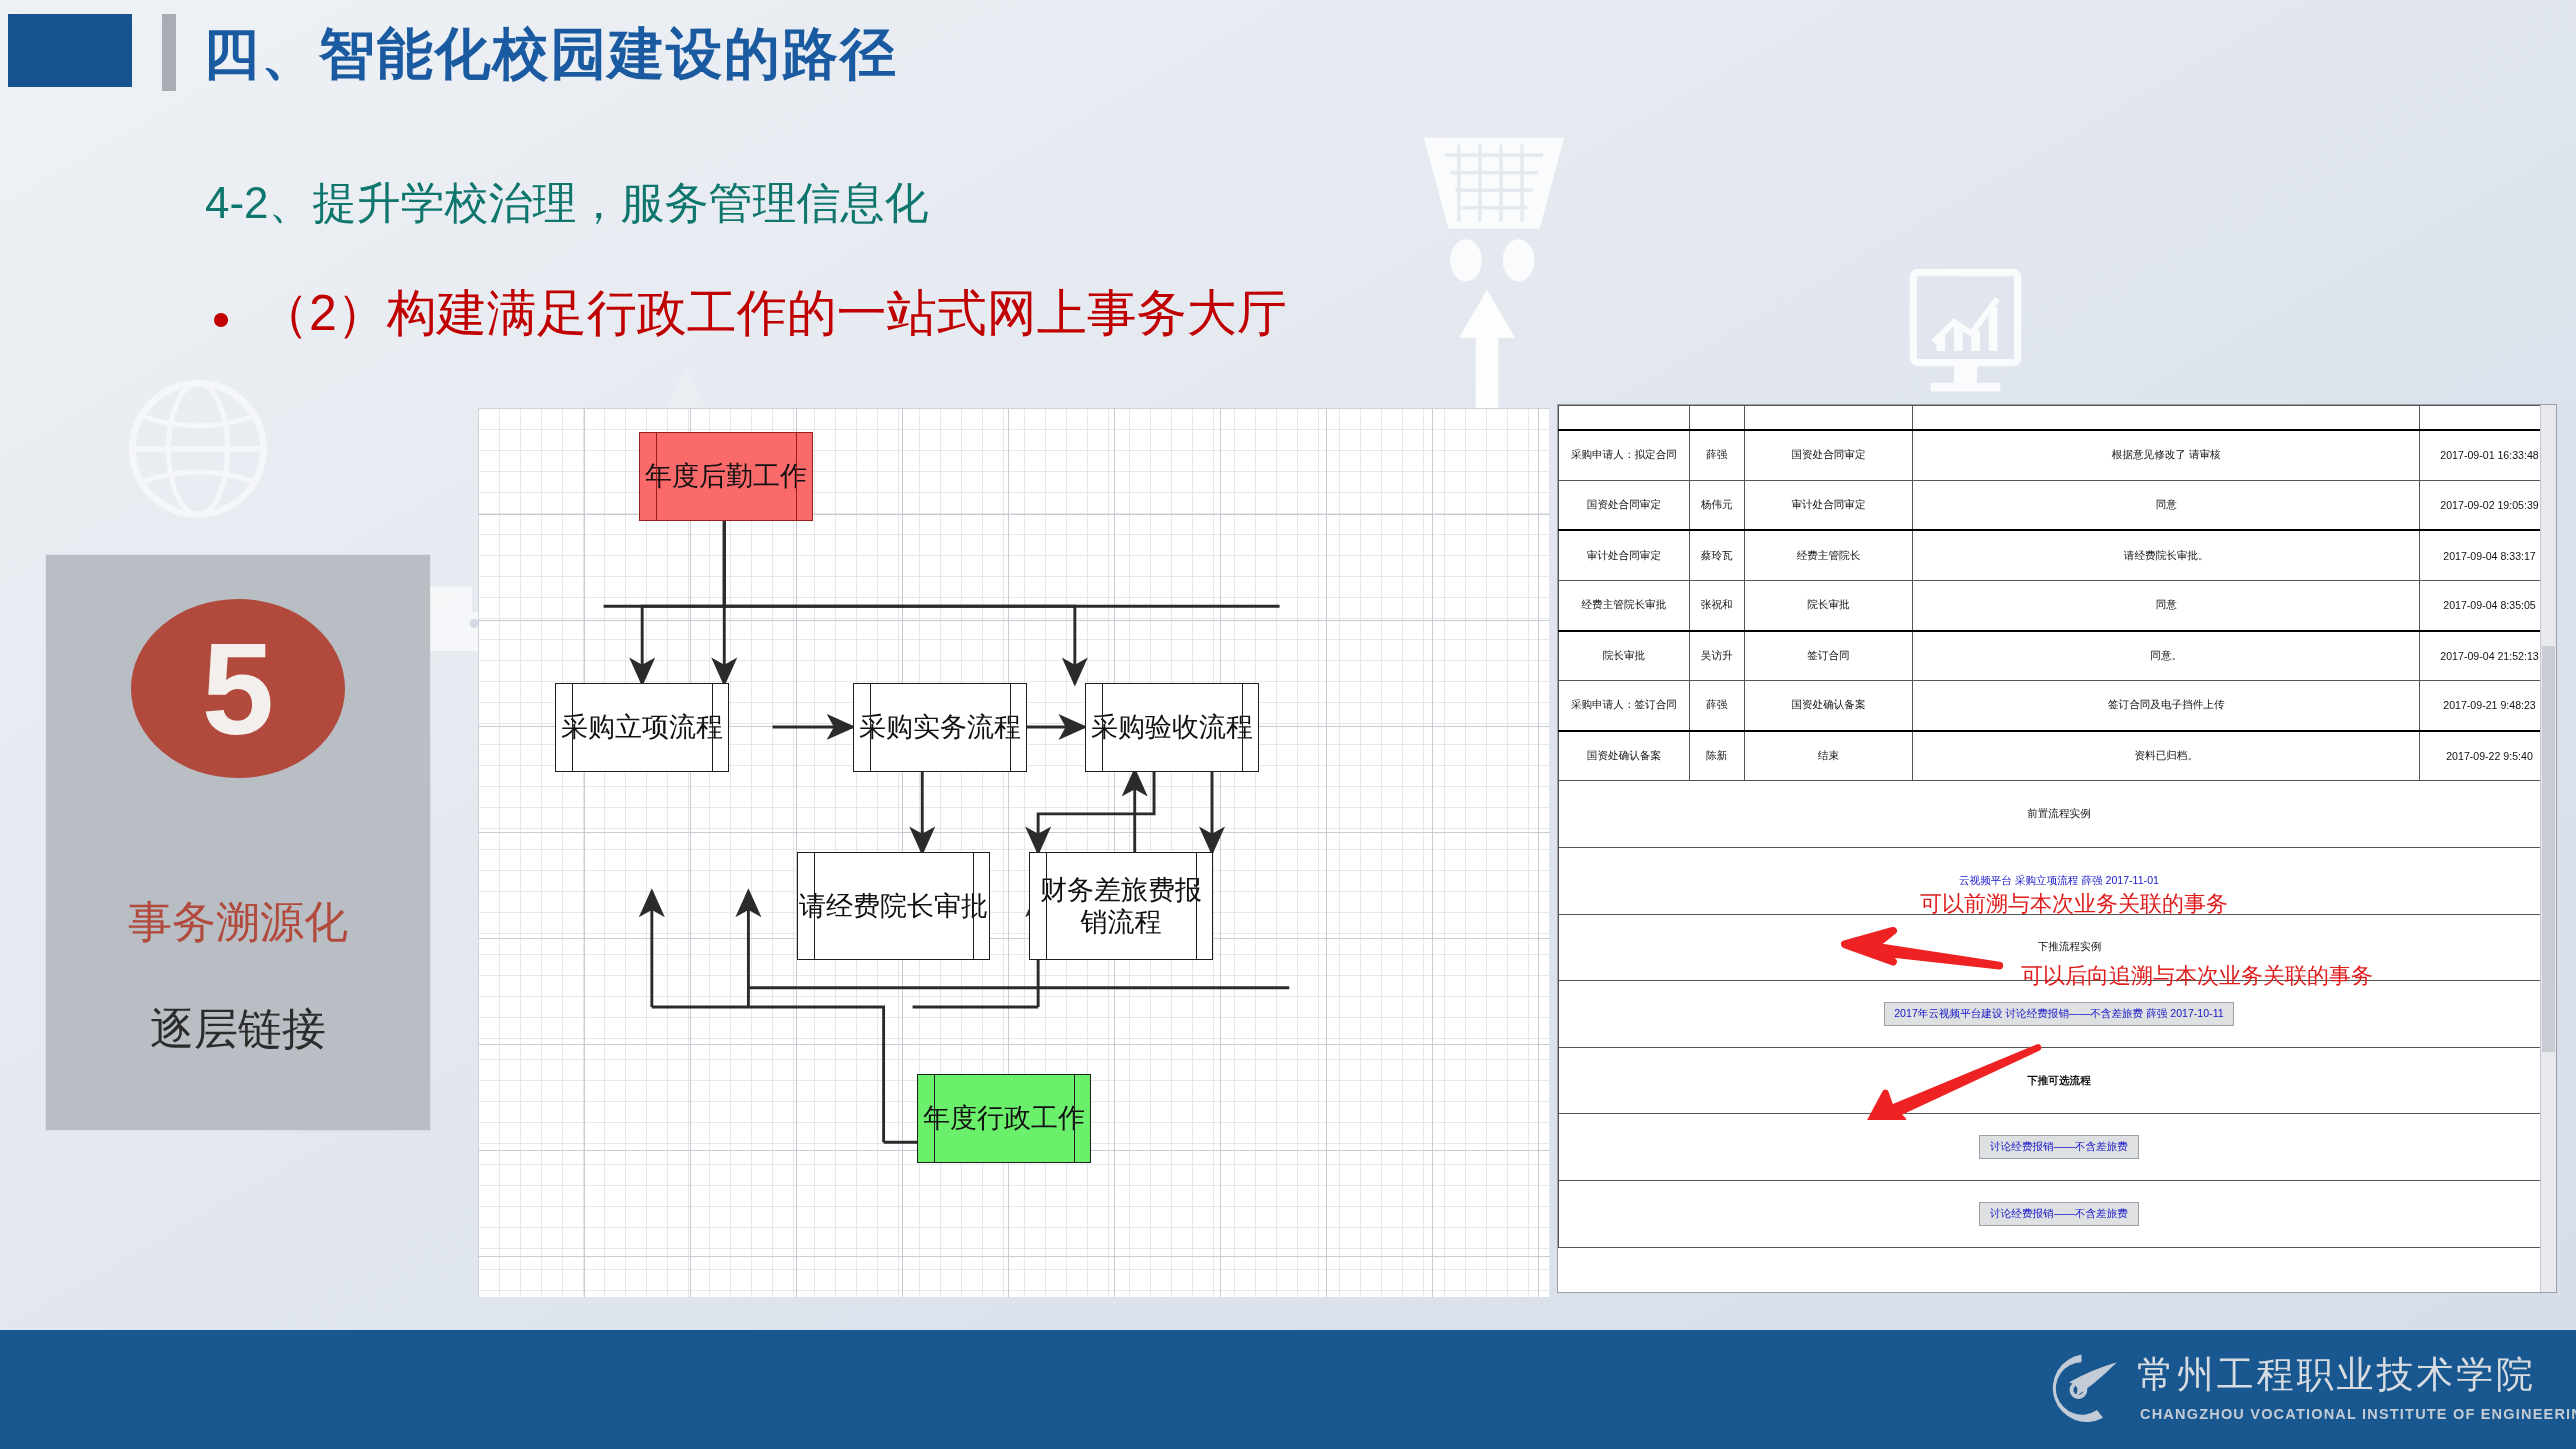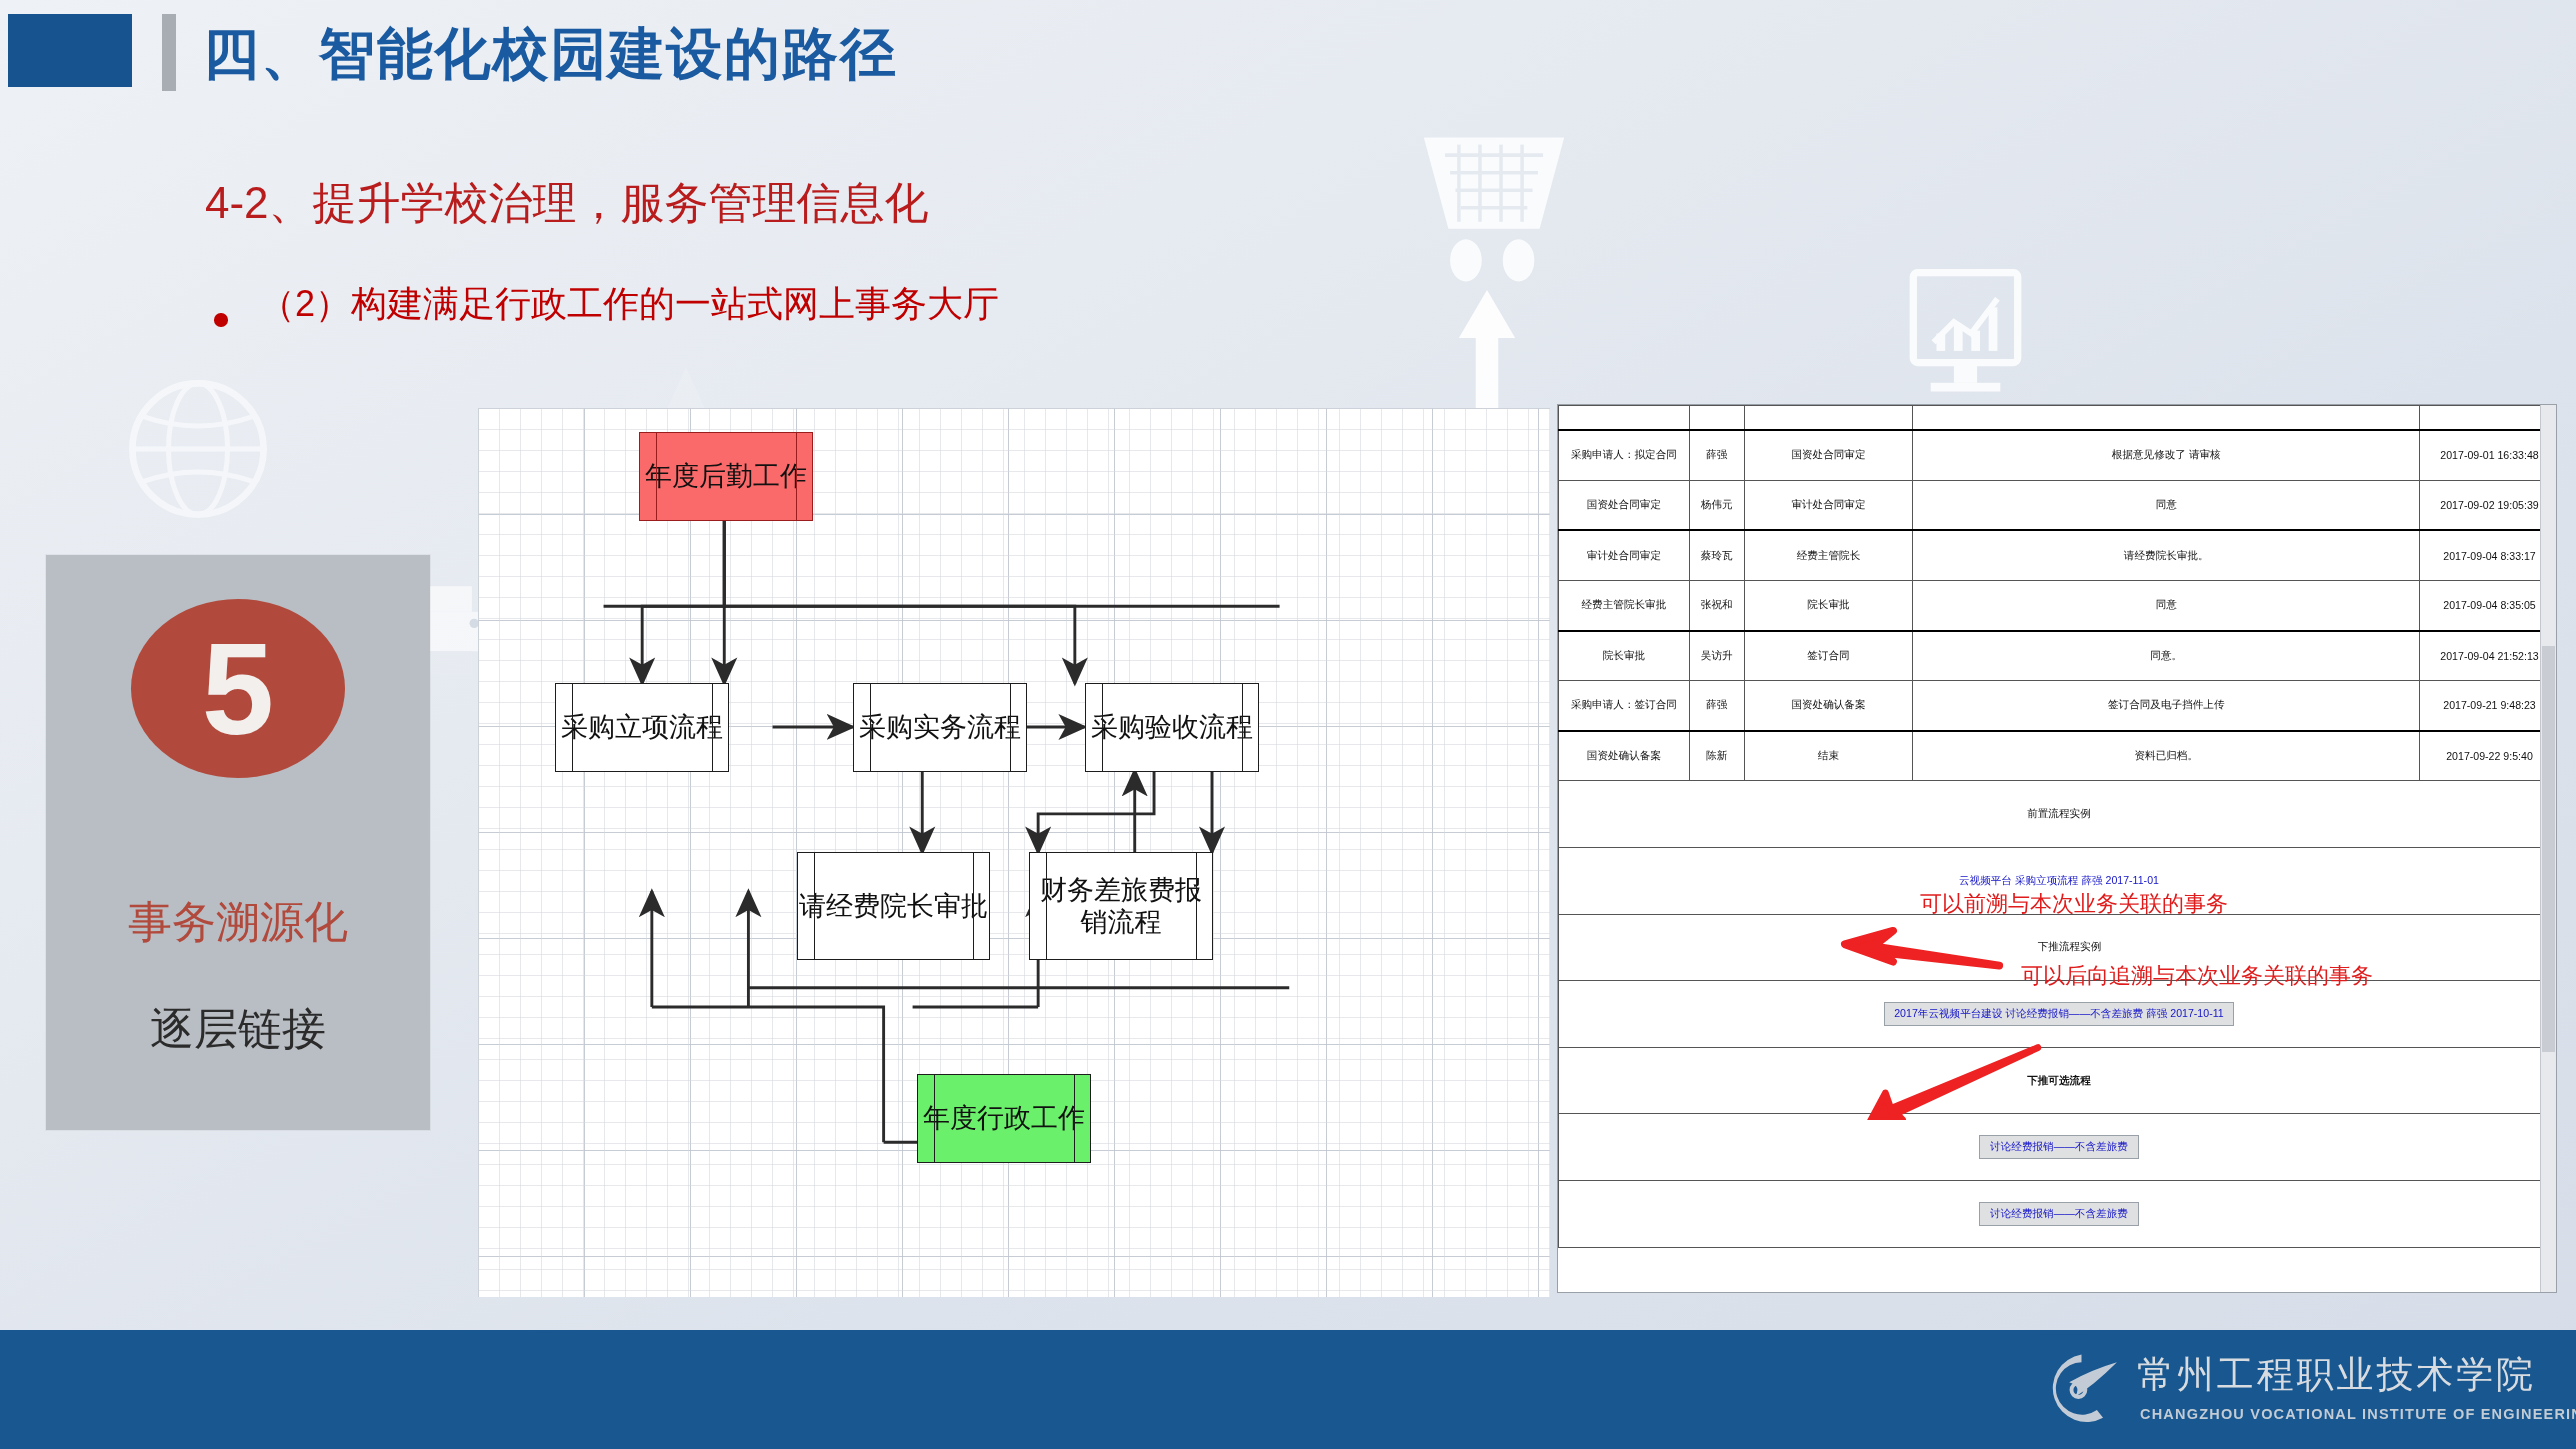--- a/index.html
+++ b/index.html
@@ -20,23 +20,23 @@
        border-left:145px solid transparent;border-right:145px solid transparent;
        border-bottom:319px solid rgba(255,255,255,.30);opacity:.5;}
   .arrow-up-white{position:absolute;left:1458px;top:290px;width:58px;height:155px;}
   .arrow-ne-white{position:absolute;left:1758px;top:666px;width:116px;height:106px;}
 
   
   .hdr-square{position:absolute;left:7.7px;top:13.5px;width:124px;height:73px;background:#17548f;}
   .hdr-bar{position:absolute;left:162px;top:13.5px;width:13.5px;height:77px;background:#a8adb4;}
   .hdr-title{position:absolute;left:203px;top:17.4px;font-size:56px;font-weight:bold;color:#1a5aa0;
              letter-spacing:1.9px;white-space:nowrap;}
-  .sub1{position:absolute;left:205px;top:174px;font-size:44px;color:#b91c1c;white-space:nowrap;}
+  .sub1{position:absolute;left:205px;top:174px;font-size:44px;color:#0f766e;white-space:nowrap;}
   .bullet-dot{position:absolute;left:214px;top:313px;width:13.5px;height:13.5px;border-radius:50%;background:#c00000;}
-  .sub2{position:absolute;left:259px;top:280px;font-size:36px;color:#c00000;white-space:nowrap;}
+  .sub2{position:absolute;left:259px;top:280px;font-size:50px;color:#c00000;white-space:nowrap;}
 
   
   .panel{position:absolute;left:46px;top:555px;width:384px;height:575px;background:#b9bec4;
          box-shadow:0 0 0 1px rgba(0,0,0,.04);}
   .panel-num{position:absolute;left:131px;top:599px;width:214px;height:179px;border-radius:50%;
              background:#b14a3c;color:#f2efed;font-size:130px;font-weight:bold;
              display:flex;align-items:center;justify-content:center;line-height:1;}
   .panel-red{position:absolute;left:46px;top:893px;width:384px;text-align:center;
              font-size:44px;color:#b14a3c;}
   .panel-dark{position:absolute;left:46px;top:1000px;width:384px;text-align:center;

